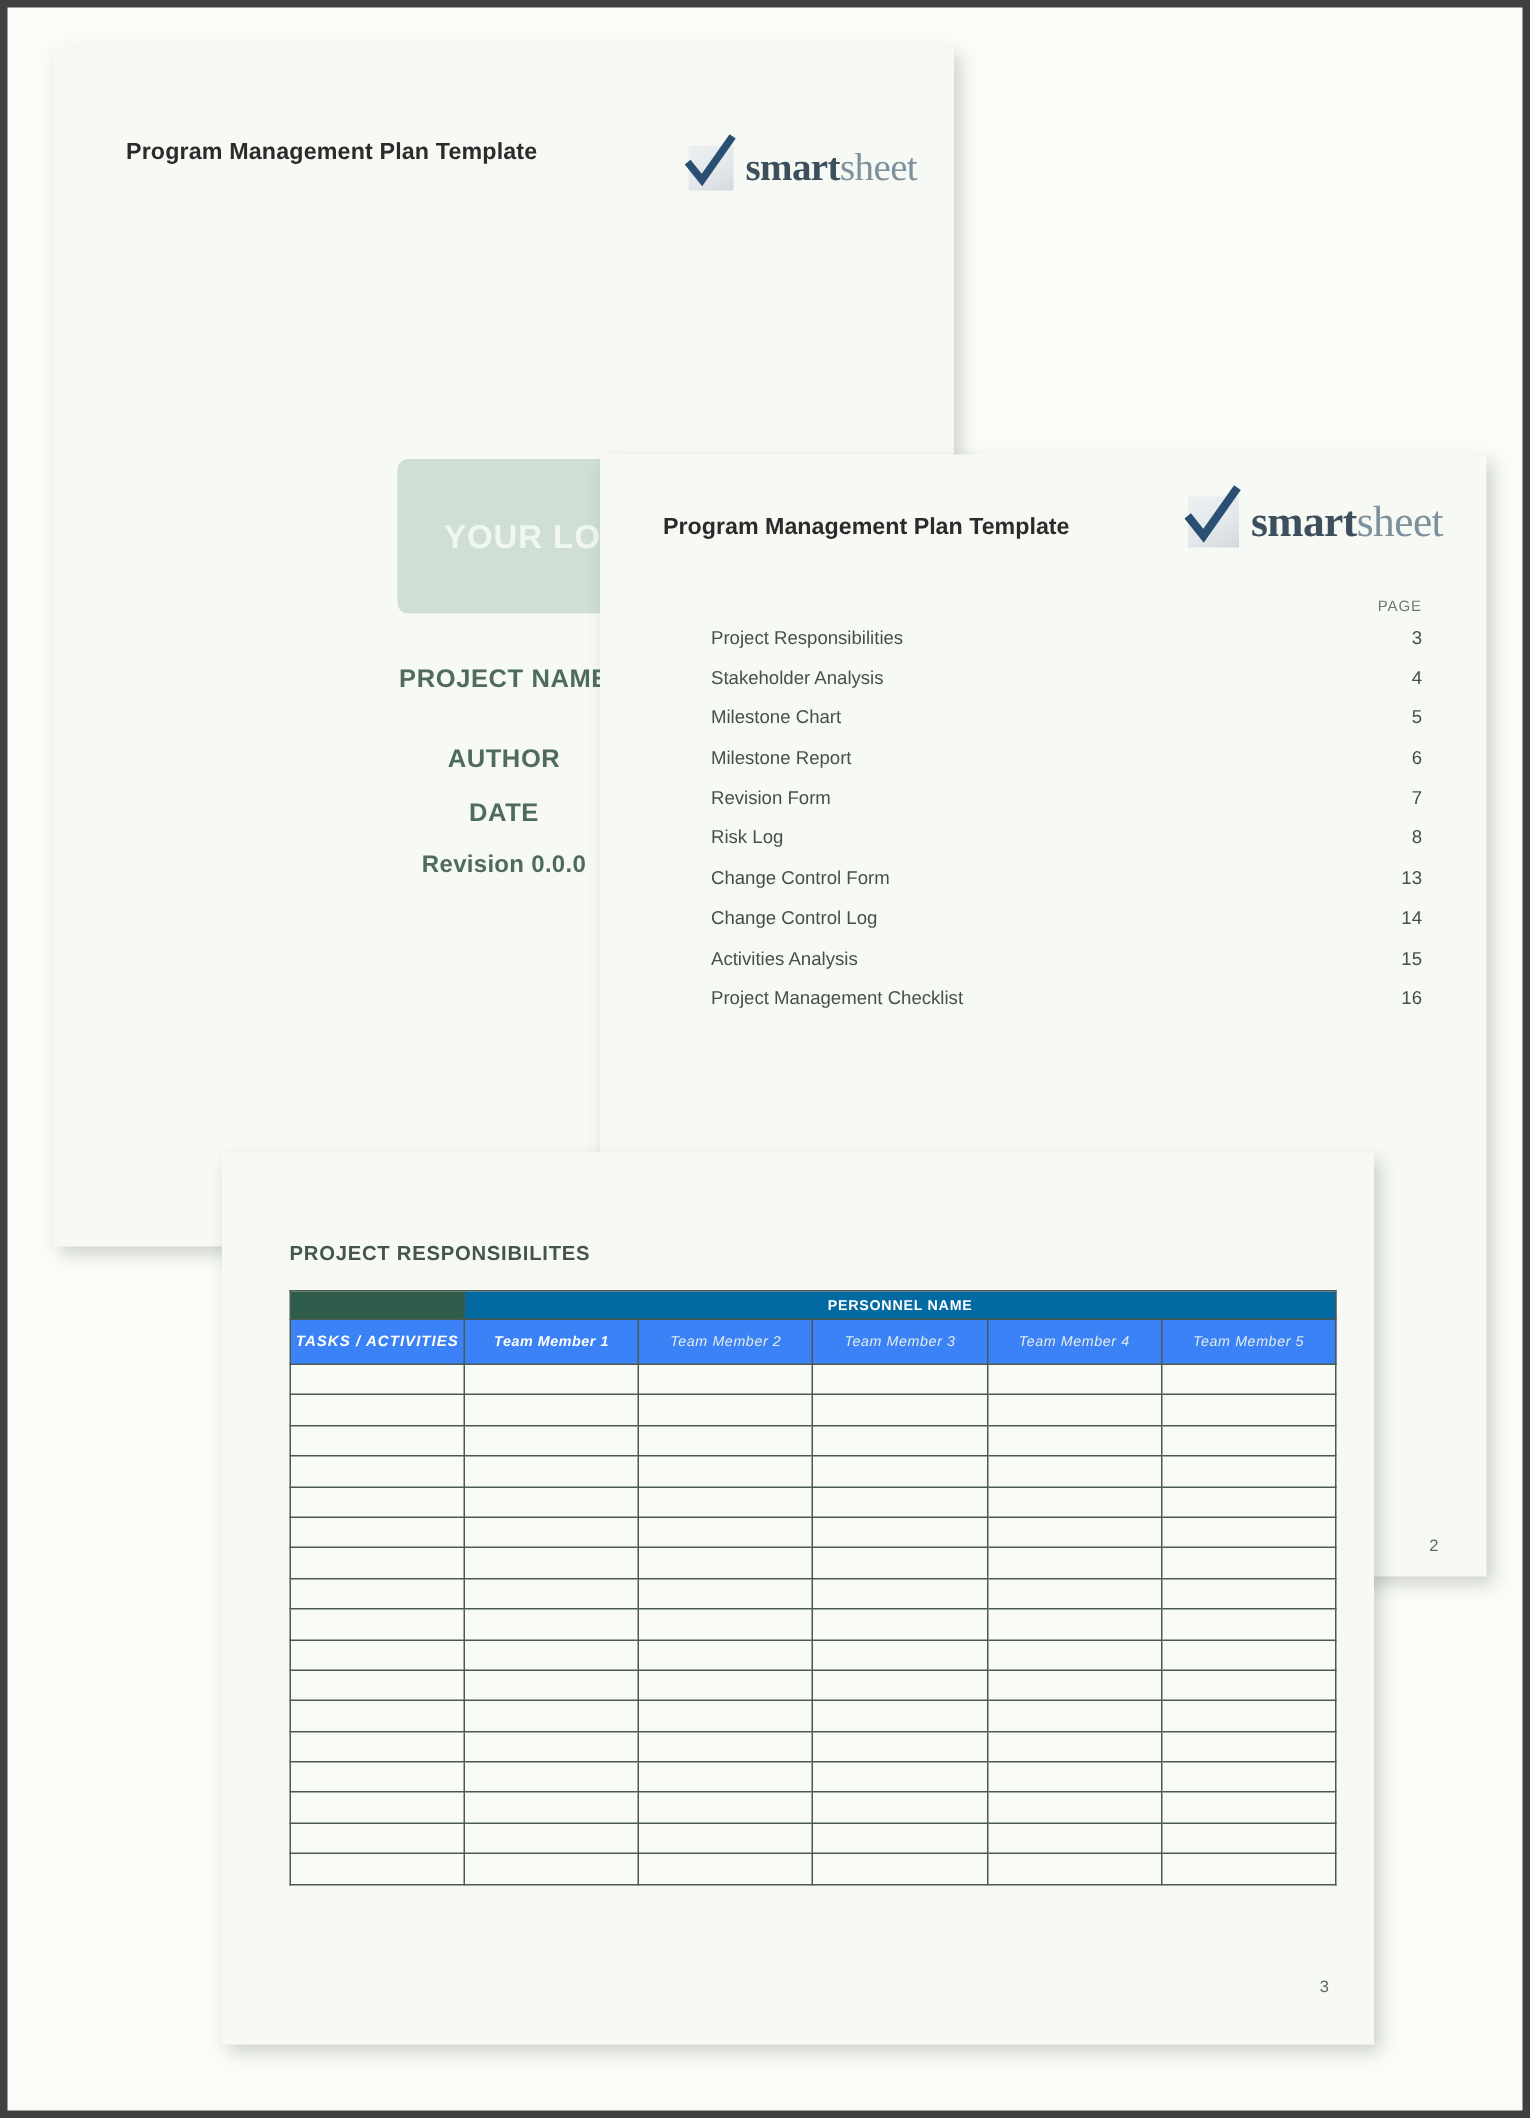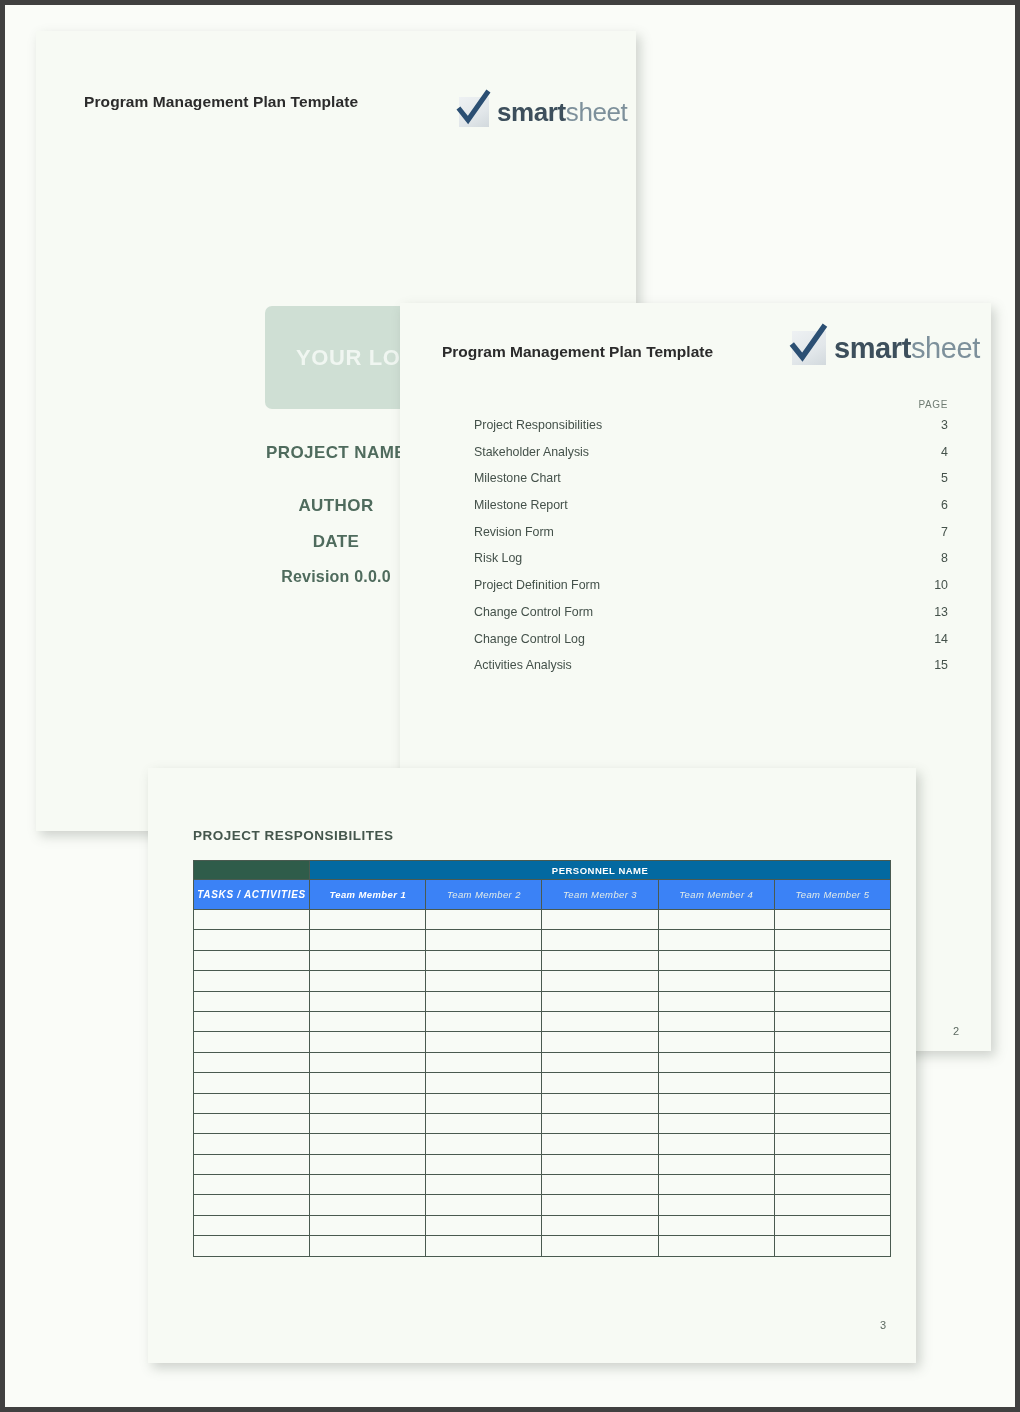--- a/index.html
+++ b/index.html
@@ -52,20 +52,21 @@
     font-size: 15.5px;
     font-weight: bold;
     color: #2b2b2b;
     letter-spacing: .1px;
     white-space: nowrap;
   }
   .ss-logo {
     display: flex;
     align-items: center;
     gap: 8px;
+    font-family: Liberation Serif, serif;
   }
   .ss-check {
     width: 30px;
     height: 30px;
     background: linear-gradient(150deg,#eef1f3 0%,#e2e7ea 60%,#d2d9dd 100%);
     position: relative;
     flex: none;
   }
   .ss-check svg { position: absolute; left: -3px; top: -7px; overflow: visible; }
   .ss-word { font-size: 26px; line-height: 1; white-space: nowrap; }
@@ -292,34 +293,34 @@
           </div>
           <div class="toc-row">
             <span class="t">Revision Form</span>
             <span class="p">7</span>
           </div>
           <div class="toc-row">
             <span class="t">Risk Log</span>
             <span class="p">8</span>
           </div>
           <div class="toc-row">
-            <span class="t">Project Definition Form</span>
-            <span class="p">10</span>
-          </div>
-          <div class="toc-row">
             <span class="t">Change Control Form</span>
             <span class="p">13</span>
           </div>
           <div class="toc-row">
             <span class="t">Change Control Log</span>
             <span class="p">14</span>
           </div>
           <div class="toc-row">
             <span class="t">Activities Analysis</span>
             <span class="p">15</span>
+          </div>
+          <div class="toc-row">
+            <span class="t">Project Management Checklist</span>
+            <span class="p">16</span>
           </div>
         </div>
 
     <div id="toc-pagenum">2</div>
   </div>
 
   <div class="sheet" id="page-resp">
 
     <div id="resp-heading">PROJECT RESPONSIBILITES</div>
 

